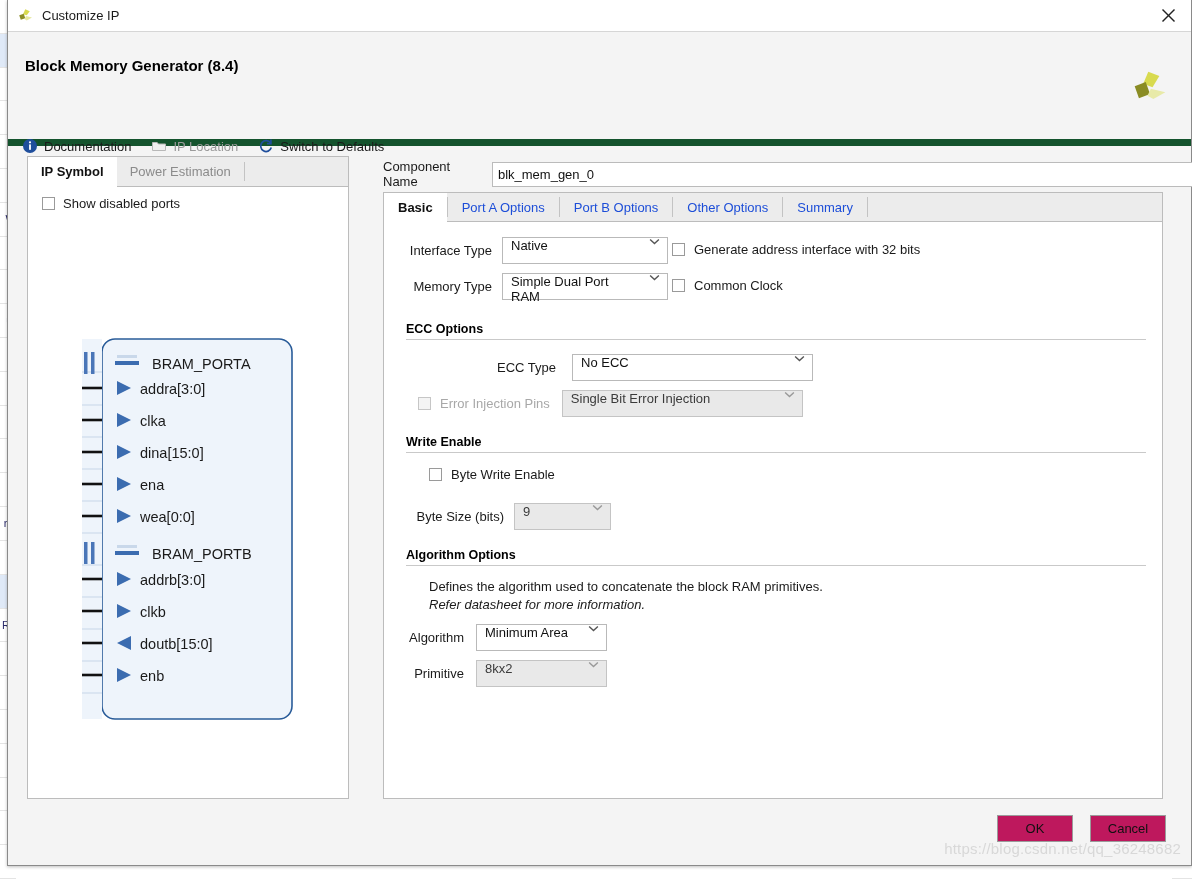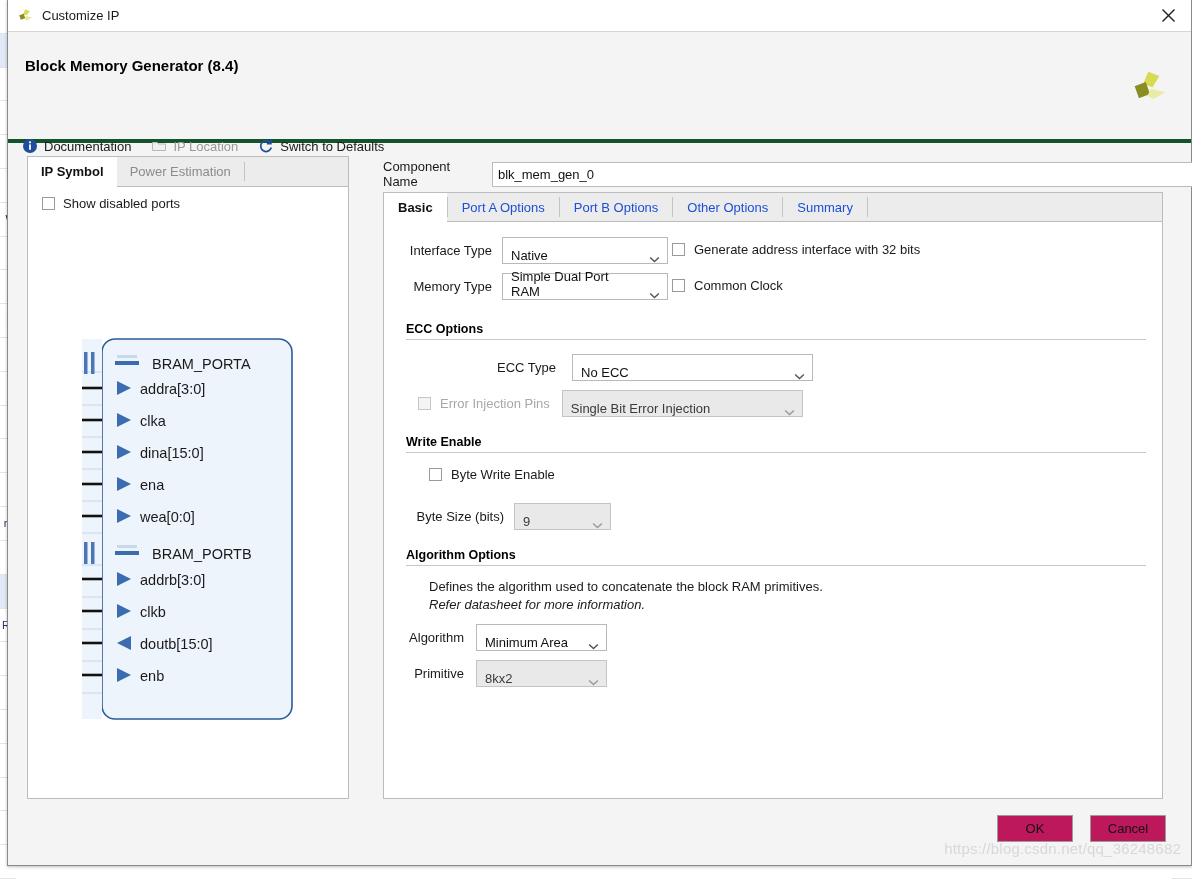--- a/index.html
+++ b/index.html
@@ -71,21 +71,21 @@
     width: 46px; height: 31px;
     display: flex; align-items: center; justify-content: center;
     cursor: pointer;
   }
   #close-btn svg { display:block; }
 
   
   #header {
     height: 107px;
     background: #f4f4f4;
-    border-bottom: 4px solid #14532d;
+    border-bottom: 7px solid #14532d;
     position: relative;
   }
   #header-title {
     position: absolute;
     left: 17px; top: 25px;
     font-size: 15px;
     font-weight: bold;
     color: #000;
   }
   #header-logo {
@@ -255,21 +255,21 @@
     color: #1a1a1a;
     text-align: right;
   }
   .fld-label.dis { color: #a8a8a8; }
 
   .combo {
     border: 1px solid #b9b9b9;
     background: #ffffff;
     box-sizing: border-box;
     height: 27px;
-    display: flex; align-items: flex-end;
+    display: flex; align-items: flex-start;
     justify-content: space-between;
     padding: 0 7px 0 8px;
     font-size: 13px;
     color: #111;
     cursor: pointer;
     user-select: none;
   }
   .combo.disabled {
     background: #e9e9e9;
     border-color: #c4c4c4;

